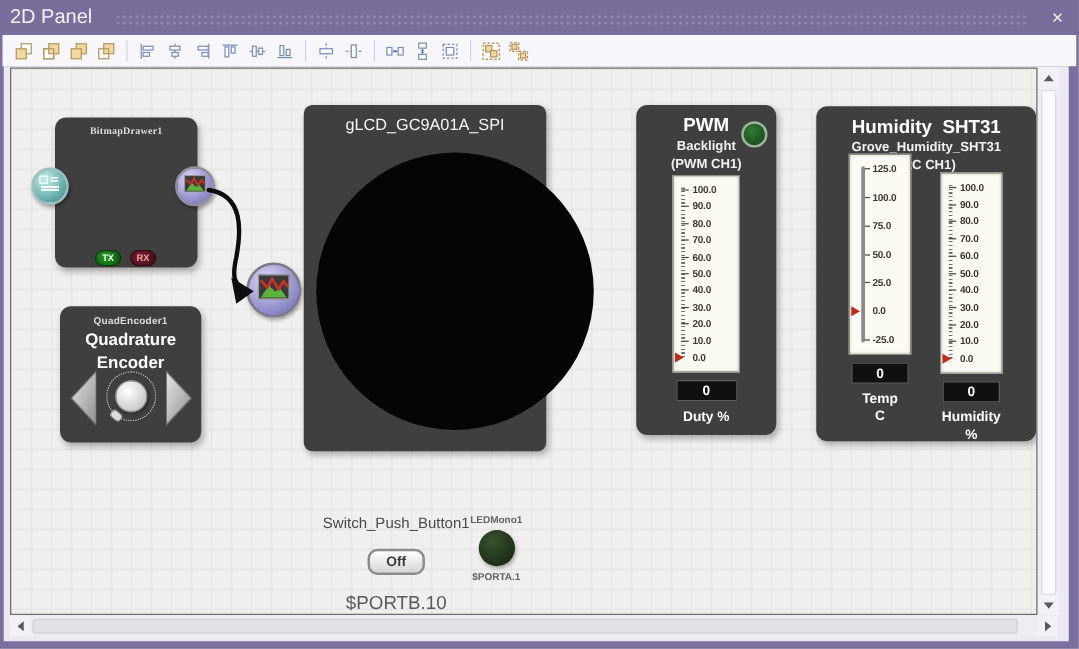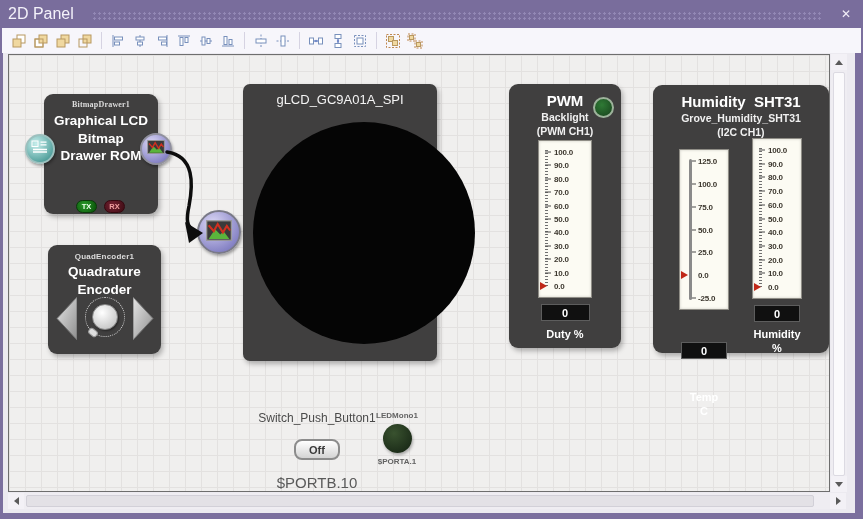--- a/index.html
+++ b/index.html
@@ -280,25 +280,20 @@
           </svg>
         </span>
       </span>
     </div>
 
   <div class="content">
     <div class="canvas">
 
       <div class="block bd-block">
         <div class="inst">BitmapDrawer1</div>
-        <div class="bigtxt">
-          <div>Graphical LCD</div>
-          <div>Bitmap</div>
-          <div>Drawer ROM</div>
-        </div>
         <div class="badge tx">TX</div>
         <div class="badge rx">RX</div>
       </div>
 
       <div class="port teal">
         <span>
           <svg width="18" height="14" viewBox="0 0 18 14">
               <rect x="1" y="1" width="6" height="5.5" fill="none" stroke="#fff" stroke-width="1"></rect>
               <path d="M9.5 2.2 h6 M9.5 4.8 h6" stroke="#fff" stroke-width="1.2"></path>
               <path d="M2 9.5 h14 M2 12 h14" stroke="#fff" stroke-width="1.6"></path>
@@ -401,21 +396,21 @@
           <div class="valbox" style="width:49px; height:17px; margin-top:6px;">0</div>
           <div class="meter-name" style="margin-top:6px;">Duty %</div>
         </div>
       </div>
 
       <div class="block hum-block">
         <div class="panel-title">Humidity  SHT31</div>
         <div class="panel-sub">Grove_Humidity_SHT31</div>
         <div class="panel-sub">(I2C CH1)</div>
 
-        <div class="meter" style="left:18px; top:64px; width:66px;gap:26px;">
+        <div class="meter" style="left:18px; top:38px; width:66px;">
           <div class="gauge" style="width:50px; height:161px;">
               <div class="g-line" style="left: 9px; top: 9px; height: 141px;"></div>
               <div class="g-tick" style="left: 12px; width: 4px; top: 11px;"></div>
               <div class="g-label" style="left: 18px; top: 11px;">125.0</div>
               <div class="g-tick" style="left: 12px; width: 4px; top: 33.8333px;"></div>
               <div class="g-label" style="left: 18px; top: 33.8333px;">100.0</div>
               <div class="g-tick" style="left: 12px; width: 4px; top: 56.6667px;"></div>
               <div class="g-label" style="left: 18px; top: 56.6667px;">75.0</div>
               <div class="g-tick" style="left: 12px; width: 4px; top: 79.5px;"></div>
               <div class="g-label" style="left: 18px; top: 79.5px;">50.0</div>

